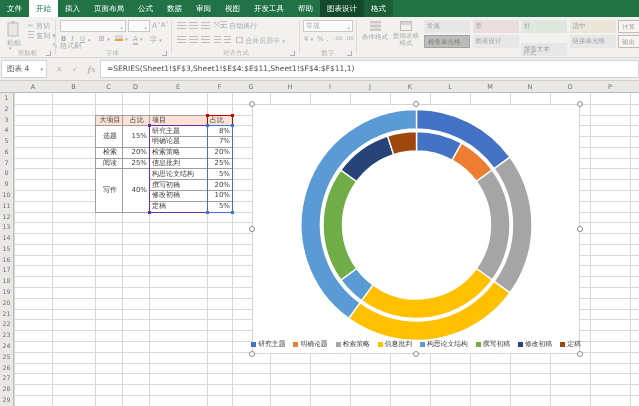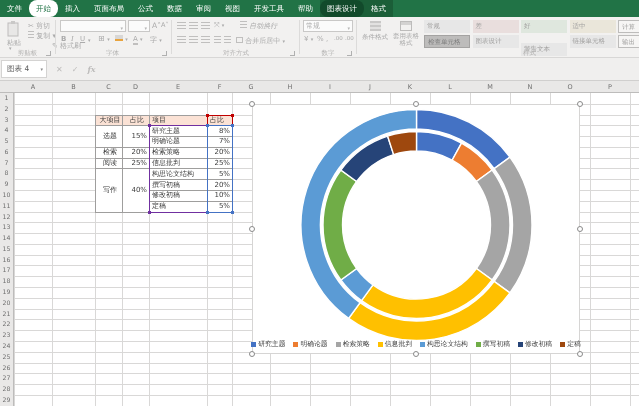--- a/index.html
+++ b/index.html
@@ -1,20 +1,20 @@
 <!DOCTYPE html>
 <html><head>
 <meta charset="utf-8">
 <style>
   html,body{margin:0;padding:0;background:#888;}
   *{box-sizing:border-box;font-family:"DejaVu Sans","Liberation Sans",sans-serif;}
   #screen{position:relative;width:639px;height:406px;background:#fff;overflow:hidden;}
   
   #tabbar{position:absolute;left:0;top:0;width:639px;height:17px;background:#217346;display:flex;align-items:stretch;}
-  .tab{color:#fff;font-size:7.5px;line-height:17px;padding:0 7px;white-space:nowrap;border-radius:8px;}
+  .tab{color:#fff;font-size:7.5px;line-height:17px;padding:0 7px;white-space:nowrap;}
   .tab.sel{background:#fff;color:#217346;}
   #ctxtabs{display:flex;background:#1b5e38;}
   .tab.ctx-active{background:#124a2b;}
   #searchbox{display:flex;align-items:center;color:#fff;font-size:7.5px;padding:0 6px;gap:4px;}
   
   #ribbon{position:absolute;left:0;top:17px;width:639px;height:41px;background:#f2f1f0;border-bottom:1px solid #d8d7d6;font-size:7px;color:#ababab;}
   .gl{position:absolute;top:32px;height:9px;font-size:6.5px;text-align:center;color:#b4b3b2;}
   .vdiv{position:absolute;top:3px;height:34px;width:1px;background:#dcdbda;}
   .rbtn{position:absolute;white-space:nowrap;color:#ababab;}
   .ddbox{position:absolute;background:#fbfbfb;border:1px solid #c9c8c7;color:#b0b0b0;font-size:7px;line-height:10px;padding:0 2px;}
@@ -102,21 +102,21 @@
     <div class="rbtn" style="left:133px;top:18px;"><span style="border-bottom:2px solid #c0bfbe;">A</span> <span style="font-size:5px;">▾</span></div>
     <div class="rbtn" style="left:150px;top:18px;"><span>字</span> <span style="font-size:5px;">▾</span></div>
     <div class="gl" style="left:60px;width:105px;">字体</div>
     <div class="launcher" style="left:162px;top:34px;"></div>
     <div class="vdiv" style="left:171px;"></div>
 
     <div class="rbtn" style="left:177px;top:5px;"><span class="lines-ic"></span></div>
     <div class="rbtn" style="left:189px;top:5px;"><span class="lines-ic"></span></div>
     <div class="rbtn" style="left:201px;top:5px;"><span class="lines-ic"></span></div>
     <div class="rbtn" style="left:214px;top:4px;">⤧ <span style="font-size:5px;">▾</span></div>
-    <div class="rbtn" style="left:240px;top:4px;font-style:italic;"><span class="lines-ic" style="width:7px;"></span> <span>自动换行</span></div>
+    <div class="rbtn" style="left:220px;top:4px;"><span class="lines-ic" style="width:7px;"></span> <span>自动换行</span></div>
     <div class="rbtn" style="left:177px;top:19px;"><span class="lines-ic"></span></div>
     <div class="rbtn" style="left:189px;top:19px;"><span class="lines-ic"></span></div>
     <div class="rbtn" style="left:201px;top:19px;"><span class="lines-ic"></span></div>
     <div class="rbtn" style="left:214px;top:19px;"><span class="lines-ic" style="width:7px;"></span></div>
     <div class="rbtn" style="left:224px;top:19px;"><span class="lines-ic" style="width:7px;"></span></div>
     <div class="rbtn" style="left:236px;top:19px;"><span style="display:inline-block;width:7px;height:6px;border:1px solid #c0bfbe;"></span> <span>合并后居中</span> <span style="font-size:5px;">▾</span></div>
     <div class="gl" style="left:180px;width:112px;">对齐方式</div>
     <div class="launcher" style="left:290px;top:34px;"></div>
     <div class="vdiv" style="left:299px;"></div>
 
@@ -153,20 +153,21 @@
     <div class="gl" style="left:420px;width:219px;">样式</div>
   </div>
 
   <div id="fbar">
     <div id="namebox"><span>图表 4</span><span style="position:absolute;right:3px;font-size:5px;color:#8a8a8a;">▾</span></div>
     <div id="fxicons">
       <span>✕</span>
       <span>✓</span>
       <span style="font-style:italic;font-family:'DejaVu Serif',serif;font-weight:bold;">fx</span>
     </div>
+    <div id="forminput">=SERIES(Sheet1!$F$3,Sheet1!$E$4:$E$11,Sheet1!$F$4:$F$11,1)</div>
   </div>
 
   <div id="sheet">
     <div id="colhead">
         <div class="collet" style="left: 14px; width: 38px;">A</div>
         <div class="collet" style="left: 52px; width: 43px;">B</div>
         <div class="collet" style="left: 95px; width: 27px;">C</div>
         <div class="collet" style="left: 122px; width: 27px;">D</div>
         <div class="collet" style="left: 149px; width: 58px;">E</div>
         <div class="collet" style="left: 207px; width: 25px;">F</div>

